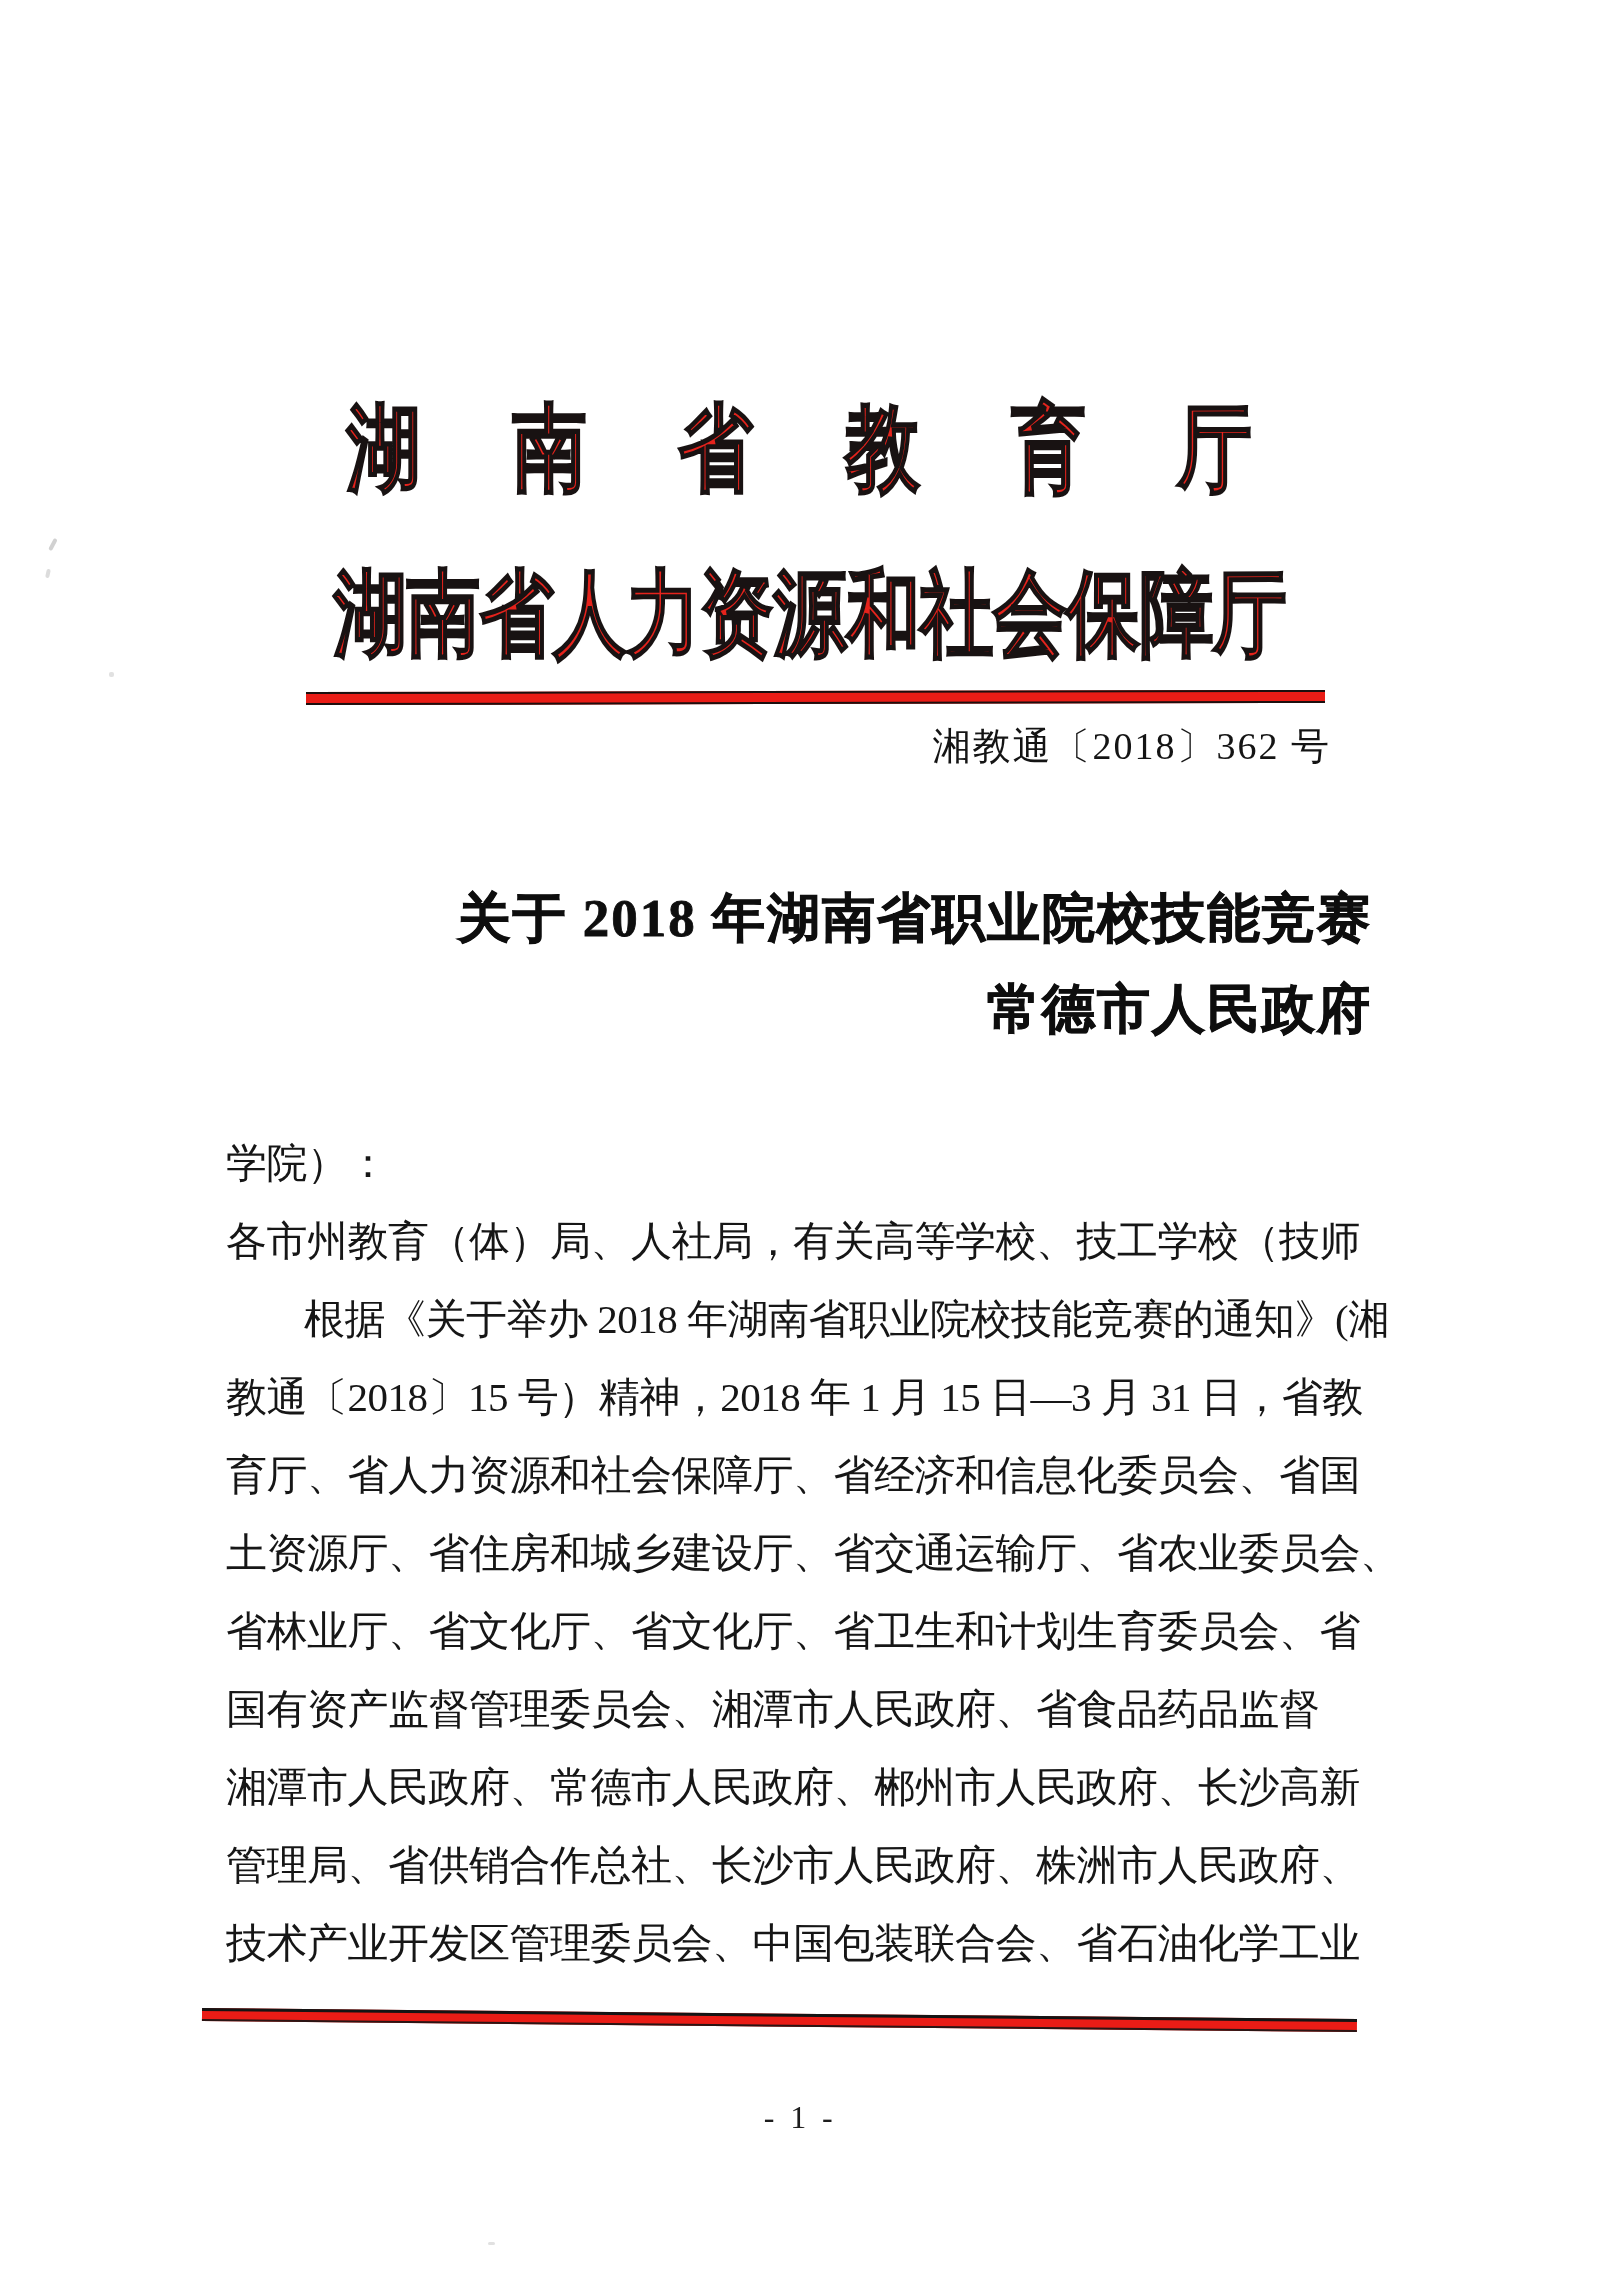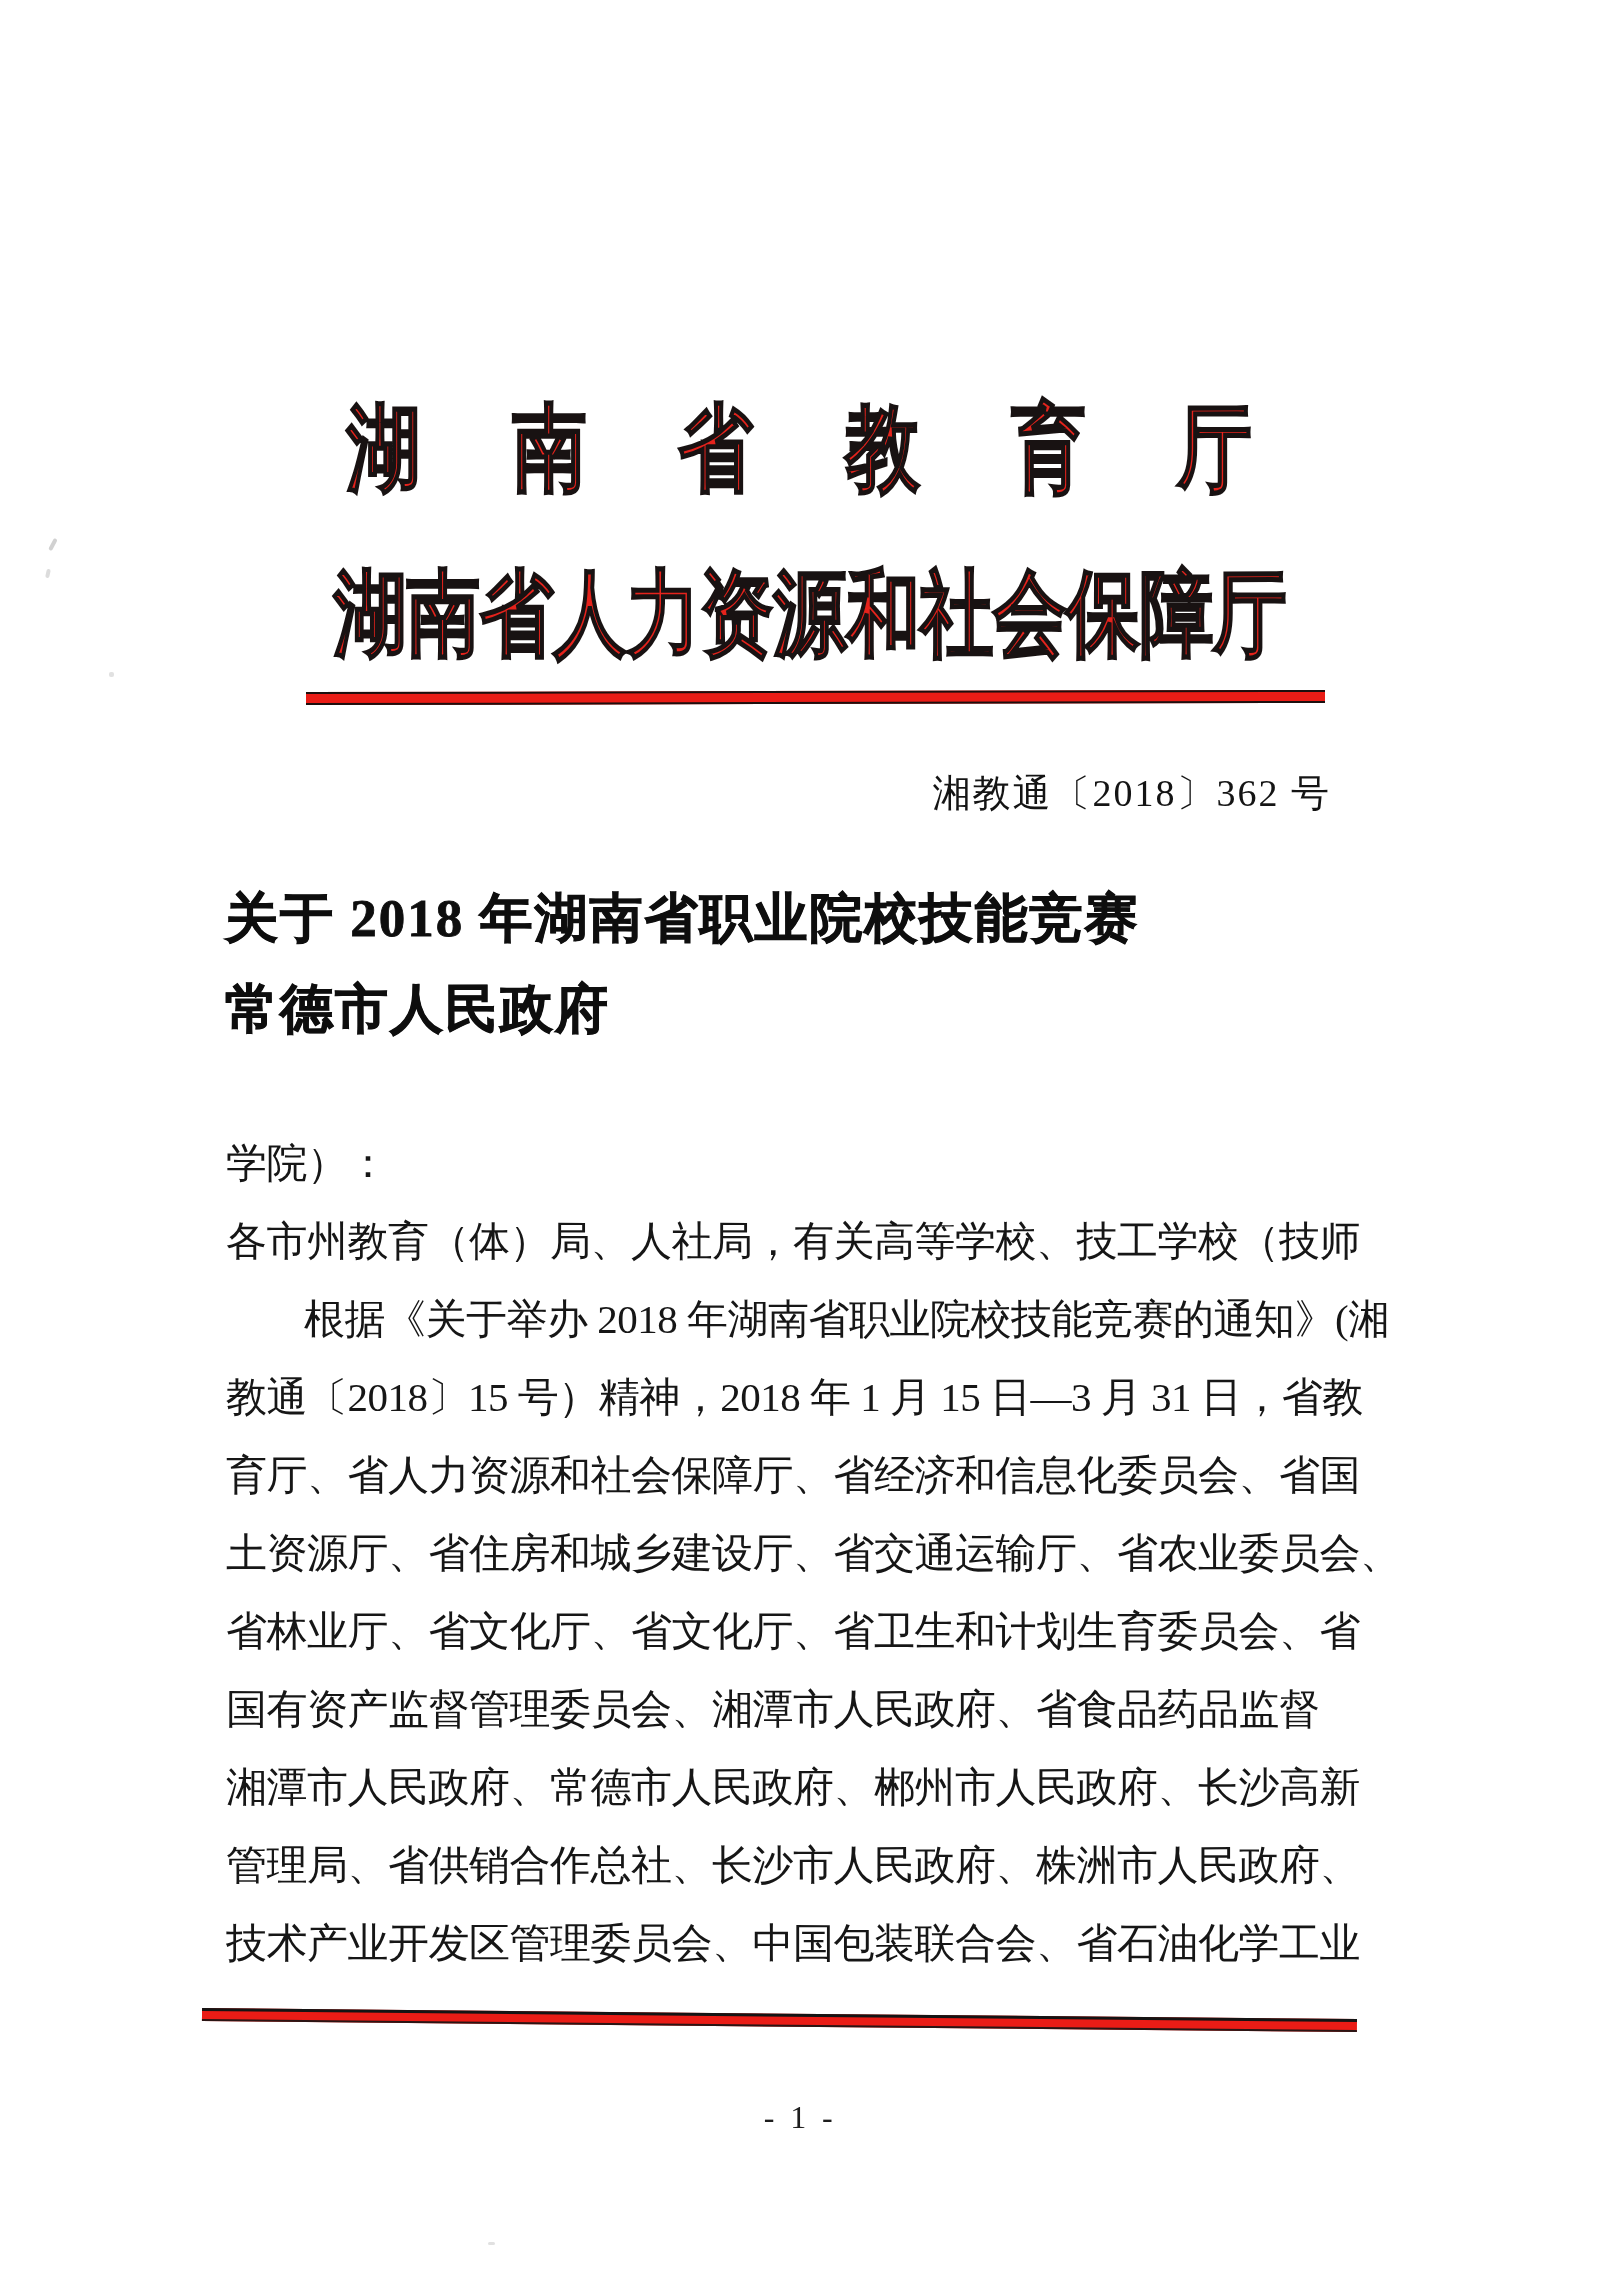--- a/index.html
+++ b/index.html
@@ -48,31 +48,31 @@
     position:absolute; top:2008px; left:202px; width:1155px; height:7.8px;
     background:#ea1c16;
     border-top:3.9px solid #141414;
     border-bottom:2.9px solid #2a1514;
     transform:rotate(0.55deg);
     transform-origin:left center;
   }
 
   
   .doc-number {
-    position:absolute; top:771px; right:289px;
+    position:absolute; top:724px; right:289px;
     font-size:38px; line-height:45px;
     color:#141414;
     letter-spacing:2px;
     white-space:nowrap;
   }
 
   
   .notice-title { 
     position:absolute; top:873px; left:225px; width:1147px;
-    text-align:left; color:#0e0e0e;
+    text-align:right; color:#0e0e0e;
   }
   .notice-title .title-line {
     font-size:53px; line-height:91px; font-weight:bold;
     -webkit-text-stroke:0.8px #0e0e0e;
     letter-spacing:2px;
     white-space:nowrap;
   }
 
   
   .body-block {

